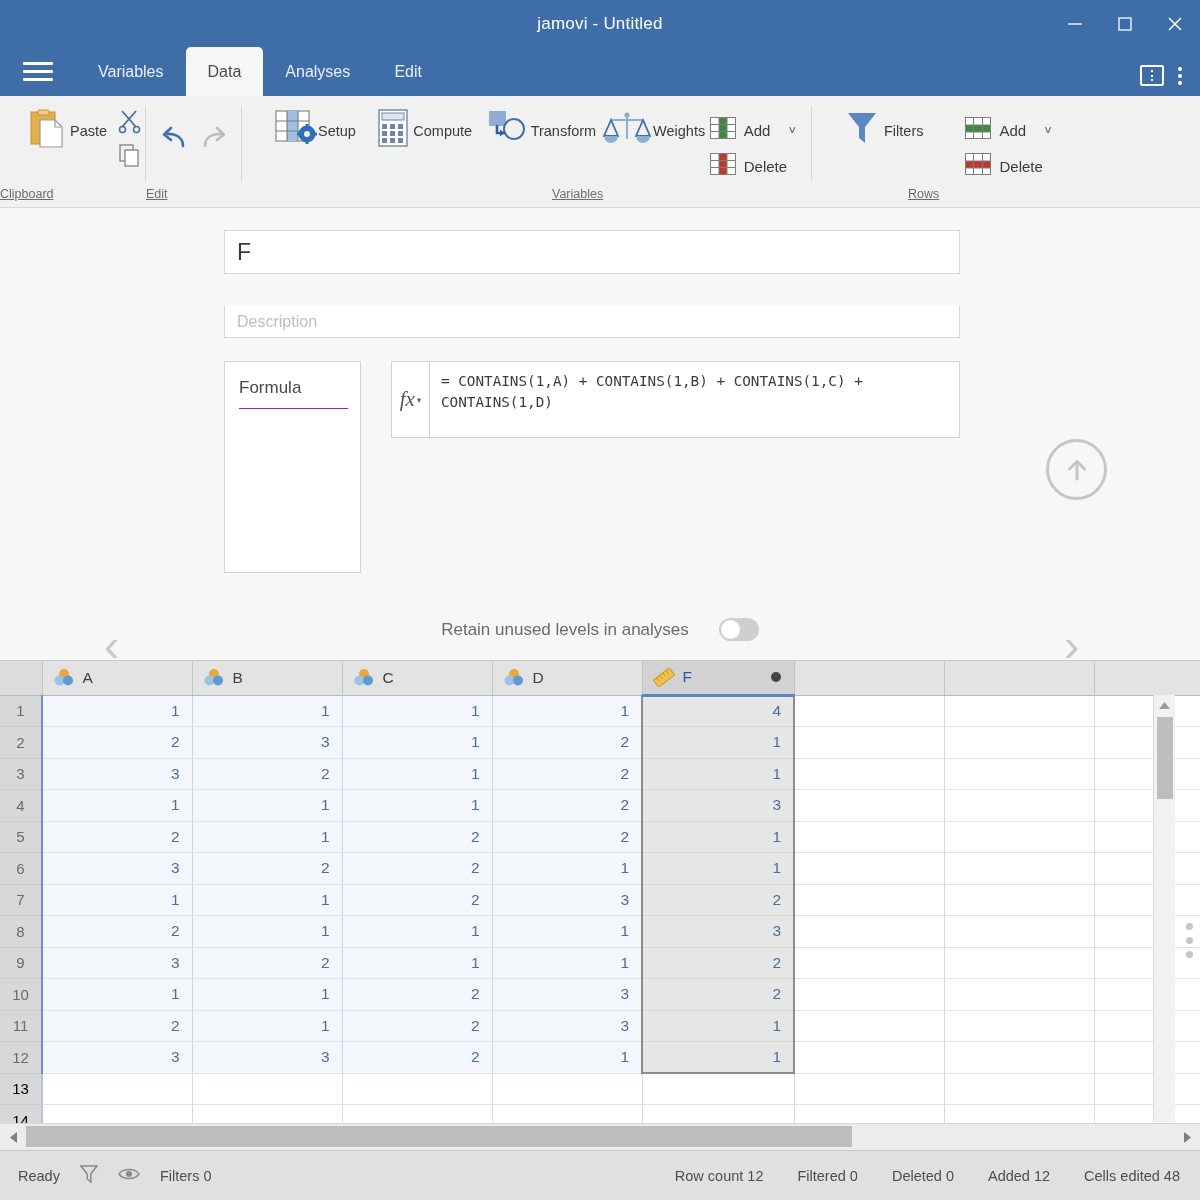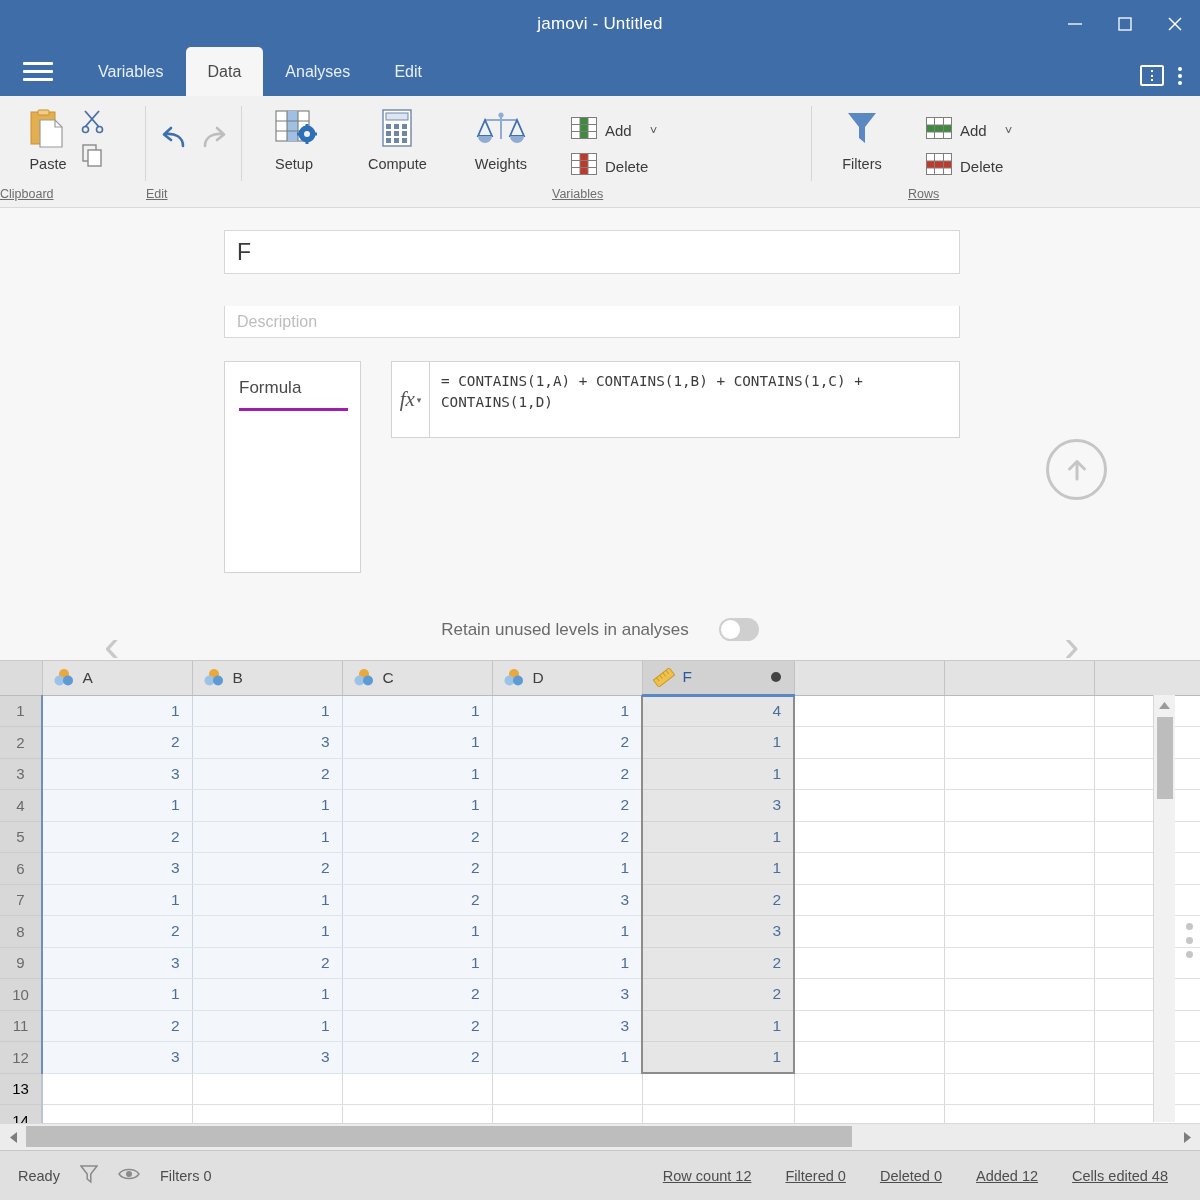--- a/index.html
+++ b/index.html
@@ -63,21 +63,21 @@
   }
   .rgroup { position: relative; display: flex; align-items: flex-start; padding-top: 8px; }
   .rgroup.sep:after {
     content: ""; position: absolute; right: 0; top: 10px; bottom: 26px; width: 1px; background: #d6d6d6;
   }
   .glabel {
     position: absolute; bottom: 6px; left: 0; right: 0; text-align: left;
     font-size: 12.5px; color: #6d6d6d; text-decoration: underline;
   }
   .rbtn {
-    display: flex; flex-direction: column; align-items: center; justify-content: flex-start;
+    display: flex; flex-direction: row; align-items: center; justify-content: flex-start;
     padding: 2px 10px 0; min-width: 56px; cursor: default;
   }
   .rbtn .lbl { font-size: 14.5px; color: #3b3b3b; margin-top: 4px; }
   .ricon { height: 46px; display: flex; align-items: center; justify-content: center; }
 
   .stackbtn { display: flex; align-items: center; gap: 8px; padding: 3px 6px; }
   .stackbtn .lbl { font-size: 15px; color: #3b3b3b; }
   .stackcol { display: flex; flex-direction: column; gap: 4px; padding-top: 6px; }
   .chev { color: #5a5a5a; font-size: 13px; padding: 0 10px; }
 
@@ -95,21 +95,21 @@
   .ed-desc {
     height: 32px; background: #fff; border: 1px solid #d8d8d8; border-top: none;
     display: flex; align-items: center; padding: 0 12px; font-size: 16px; color: #bdbdbd; margin-top: 32px;
   }
   .ed-row { display: flex; margin-top: 23px; gap: 30px; }
   .formula-box {
     width: 137px; height: 212px; background: #fff; border: 1px solid #d3d3d3;
     padding: 16px 12px 0 14px;
   }
   .formula-box .ftitle { font-size: 17px; color: #4a4a4a; padding-bottom: 10px;
-     border-bottom: 3px solid #a21caf; }
+     border-bottom: 1px solid #a21caf; }
   .formula-area { display: flex; align-items: stretch; height: 77px; }
   .fx-btn {
     width: 38px; background: #fff; border: 1px solid #d3d3d3; border-right: none;
     display: flex; align-items: center; justify-content: center; gap: 2px;
     font-family: "Liberation Serif", serif; font-style: italic; font-size: 21px; color: #555;
   }
   .fx-btn .car { font-style: normal; font-size: 9px; color: #666; }
   .formula-input {
     flex: 1; background: #fff; border: 1px solid #d3d3d3; padding: 9px 11px;
     font-family: "DejaVu Sans Mono", monospace; font-size: 14.3px; color: #3c3c3c; line-height: 1.45;
@@ -181,21 +181,21 @@
     position: absolute; right: 7px; top: 262px; display: flex; flex-direction: column; gap: 7px;
   }
   .gripper i { width: 7px; height: 7px; border-radius: 50%; background: #c6c6c6; display: block; }
 
   
   .statusbar {
     height: 50px; background: #e0e0e0; border-top: 1px solid #c6c6c6; flex: 0 0 auto;
     display: flex; align-items: center; font-size: 14.5px; color: #4d4d4d;
   }
   .sb-left { display: flex; align-items: center; gap: 20px; padding-left: 18px; }
-  .sb-right { margin-left: auto; display: flex; align-items: center; gap: 34px; padding-right: 32px; text-decoration: underline; }
+  .sb-right { margin-left: auto; display: flex; align-items: center; gap: 34px; padding-right: 20px; }
   .nominal-icon { width: 22px; height: 19px; position: relative; flex: 0 0 auto; }
 </style>
 </head>
 <body>
 
 <div id="app">
 
   <div class="titlebar">
     <div class="title">jamovi - Untitled</div>
     <div class="winbtns">
@@ -338,20 +338,31 @@
                 <rect x="25" y="24" width="5" height="5"></rect>
               <rect x="9" y="31" width="5" height="5"></rect>
                 <rect x="17" y="31" width="5" height="5"></rect>
                 <rect x="25" y="31" width="5" height="5"></rect>
             </g>
           </svg>
         </div>
         <div class="lbl">Compute</div>
       </div>
 
+      <div class="rbtn" style="margin-left:28px;">
+        <div class="ricon">
+          <svg width="48" height="44" viewBox="0 0 48 44">
+            <rect x="6" y="4" width="17" height="15" fill="#8fadd2"></rect>
+            <circle cx="31" cy="22" r="10" fill="none" stroke="#3f6fad" stroke-width="2"></circle>
+            <path d="M14 19 v7 h7" fill="none" stroke="#2d5e9e" stroke-width="2.6" stroke-linecap="round"></path>
+            <path d="M17 22.5 L21.5 26 L17 29.5" fill="#2d5e9e"></path>
+          </svg>
+        </div>
+        <div class="lbl">Transform</div>
+      </div>
 
       <div class="rbtn" style="margin-left:28px;">
         <div class="ricon">
           <svg width="52" height="44" viewBox="0 0 52 44">
             <circle cx="26" cy="8" r="2.6" fill="#8fadd2"></circle>
             <line x1="10" y1="13" x2="42" y2="13" stroke="#8fadd2" stroke-width="2"></line>
             <path d="M26 10 v22" stroke="#8fadd2" stroke-width="2"></path>
             <path d="M10 13 L3 29 h14 z" fill="none" stroke="#3f6fad" stroke-width="1.8"></path>
             <path d="M3 29 a7 7 0 0 0 14 0 z" fill="#8fadd2"></path>
             <path d="M42 13 L35 29 h14 z" fill="none" stroke="#3f6fad" stroke-width="1.8"></path>

